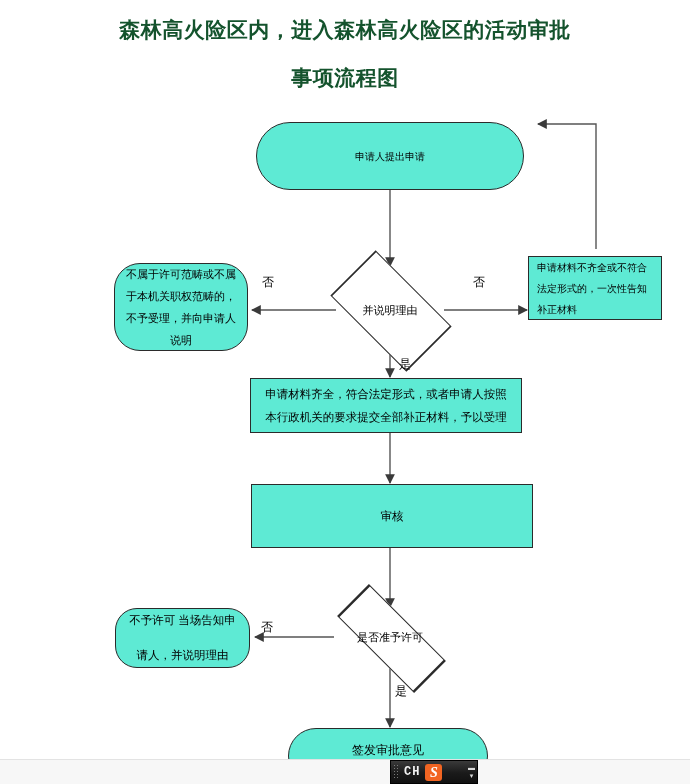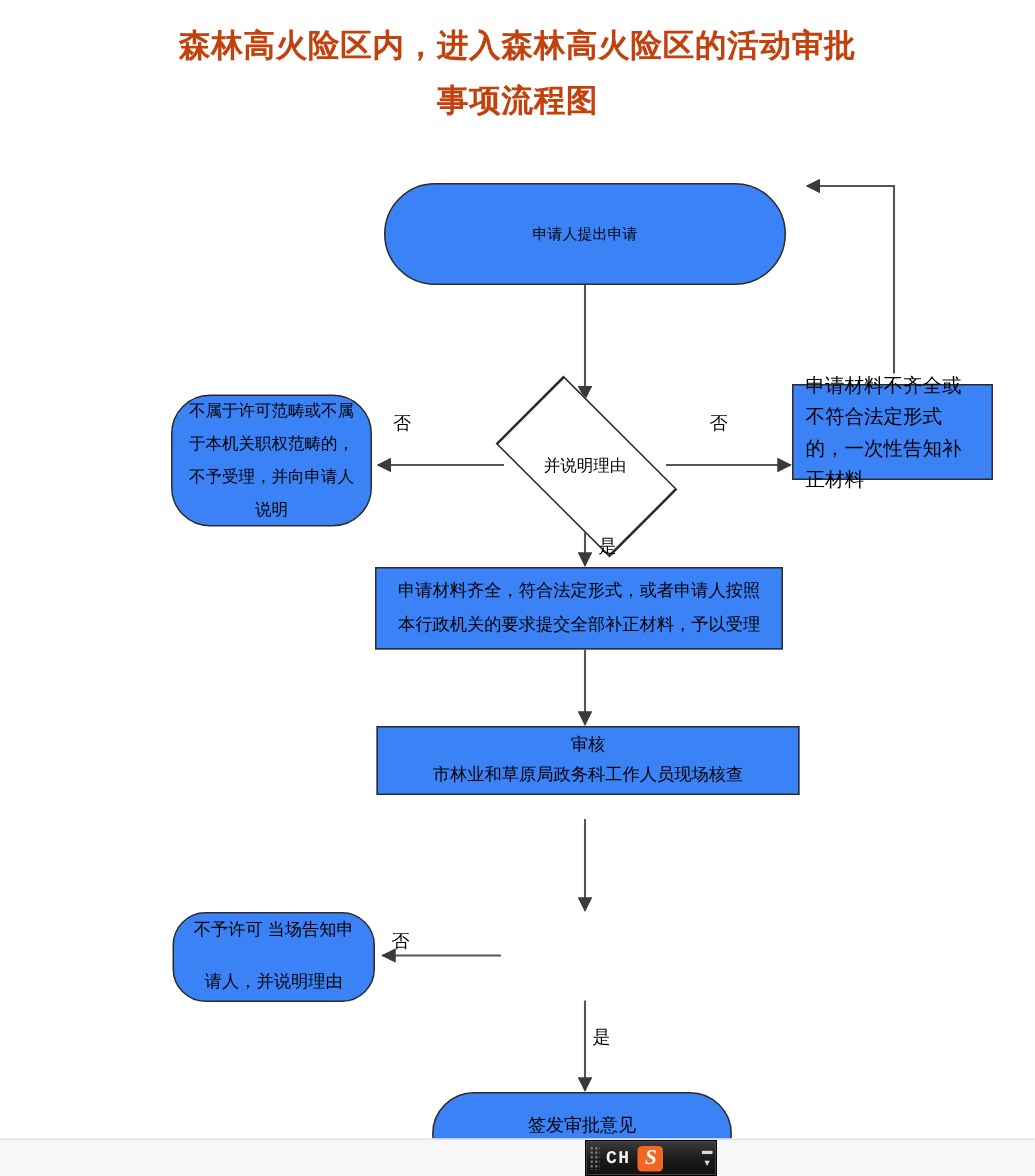--- a/index.html
+++ b/index.html
@@ -27,24 +27,24 @@
   .title {
     position: absolute;
     left: 0;
     top: 12px;
     width: 690px;
     text-align: center;
     font-family: "Liberation Serif", "DejaVu Serif", serif;
     font-weight: bold;
     font-size: 21px;
     line-height: 37px;
-    color: #c2410c;
+    color: #14532d;
     letter-spacing: 0.5px;
   }
-  .title-line2 { display: block; }
+  .title-line2 { display: block; margin-top: 11px; }
 
   
   #wires {
     position: absolute;
     left: 0; top: 0;
     width: 690px;
     height: 784px;
     pointer-events: none;
   }
 
@@ -52,21 +52,21 @@
   .node {
     position: absolute;
     box-sizing: border-box;
     display: flex;
     align-items: center;
     justify-content: center;
     text-align: center;
     color: #000000;
     font-size: 10px;
     line-height: 19px;
-    background: #3b82f6;
+    background: #5eead4;
   }
 
   .terminator {
     border: 1.4px solid #2b2b2b;
     border-radius: 46px;
   }
 
   .rounded-box {
     border: 1.4px solid #2b2b2b;
     border-radius: 26px;
@@ -81,21 +81,21 @@
   }
 
   .rect-box {
     border: 1.3px solid #2b2b2b;
     border-radius: 0;
     padding: 0 9px;
   }
 
   .note-box {
     border: 1.3px solid #2b2b2b;
-    font-size: 13px;
+    font-size: 10px;
     line-height: 21px;
     padding: 0 8px;
     text-align: left;
     justify-content: flex-start;
   }
 
   
   .diamond {
     position: absolute;
     box-sizing: border-box;
@@ -248,29 +248,32 @@
   </div>
 
   <div class="node note-box" style="left:528px; top:256px; width:134px; height:64px;">
     <span>申请材料不齐全或不符合法定形式的，一次性告知补正材料</span>
   </div>
 
   <div class="node rect-box" style="left:250px; top:378px; width:272px; height:55px; font-size:11.5px; line-height:23px;">
     <span>申请材料齐全，符合法定形式，或者申请人按照本行政机关的要求提交全部补正材料，予以受理</span>
   </div>
 
-  <div class="node rect-box" style="left:251px; top:484px; width:282px; height:46px; flex-direction:column; font-size:11.5px; line-height:20px;">
+  <div class="node rect-box" style="left:251px; top:484px; width:282px; height:64px; flex-direction:column; font-size:11.5px; line-height:20px;">
     <span>审核</span>
-    <span>市林业和草原局政务科工作人员现场核查</span>
   </div>
 
   <div class="node rounded-box lower" style="left:115px; top:608px; width:135px; height:60px;">
     <span>不予许可 当场告知申请人，并说明理由</span>
   </div>
 
+  <div class="diamond" style="left:286px; top:607px; width:208px; height:60px;">
+    <div class="dia-shape" style="width:43px; height:43px; margin-left:-21.5px; margin-top:-21.5px; transform: rotate(45deg) scale(2.42,1.0);"></div>
+    <div class="dia-label">是否准予许可</div>
+  </div>
 
   <div class="node terminator" style="left:288px; top:728px; width:200px; height:56px; border-radius:40px; font-size:12px;">
     <span style="position:relative; top:-6px;">签发审批意见</span>
   </div>
 
   <div class="edge-label" style="left:262px; top:275px;">否</div>
   <div class="edge-label" style="left:473px; top:275px;">否</div>
   <div class="edge-label" style="left:399px; top:357px;">是</div>
   <div class="edge-label" style="left:261px; top:620px;">否</div>
   <div class="edge-label" style="left:395px; top:684px;">是</div>

